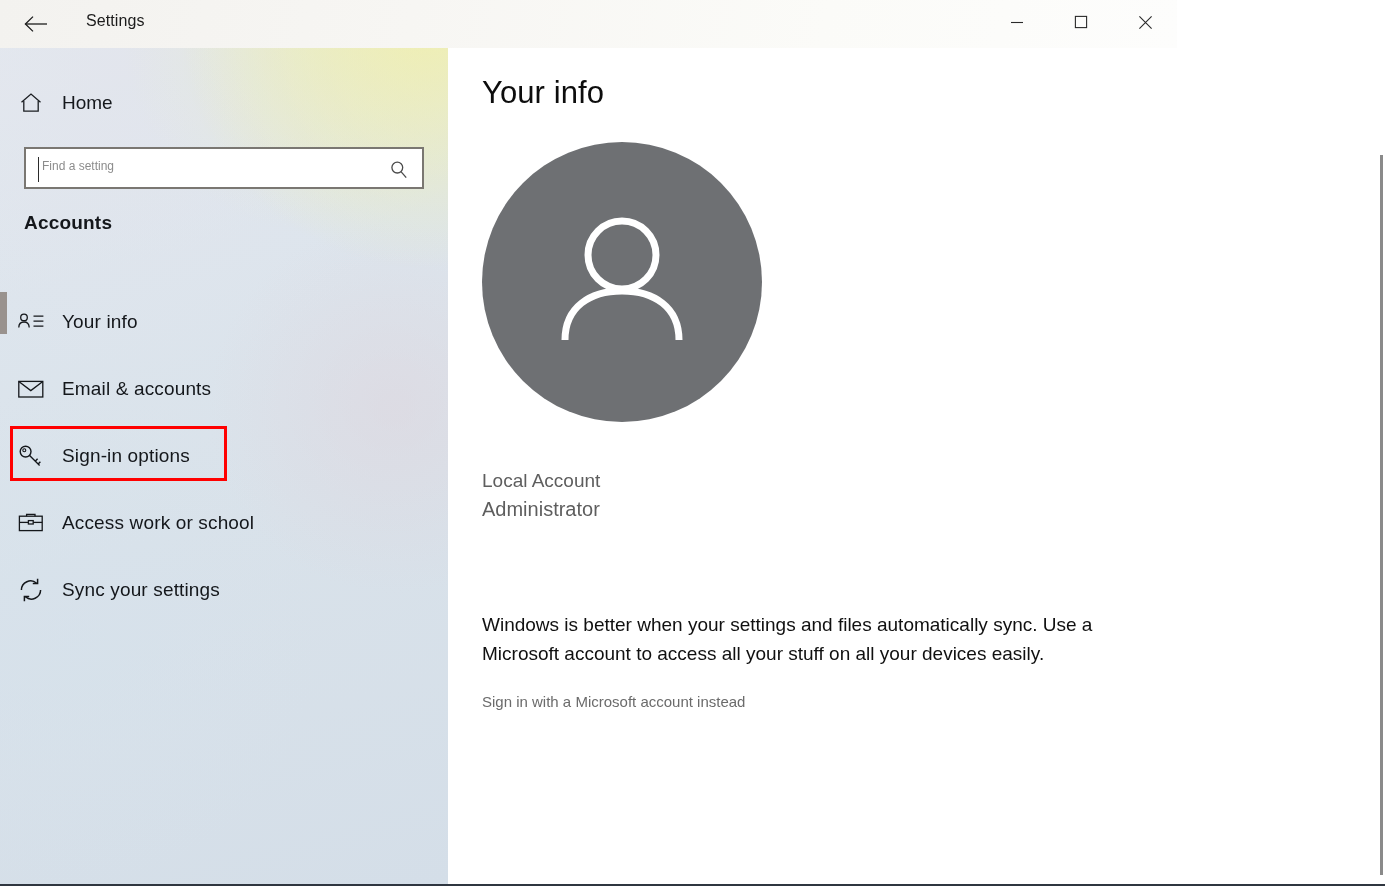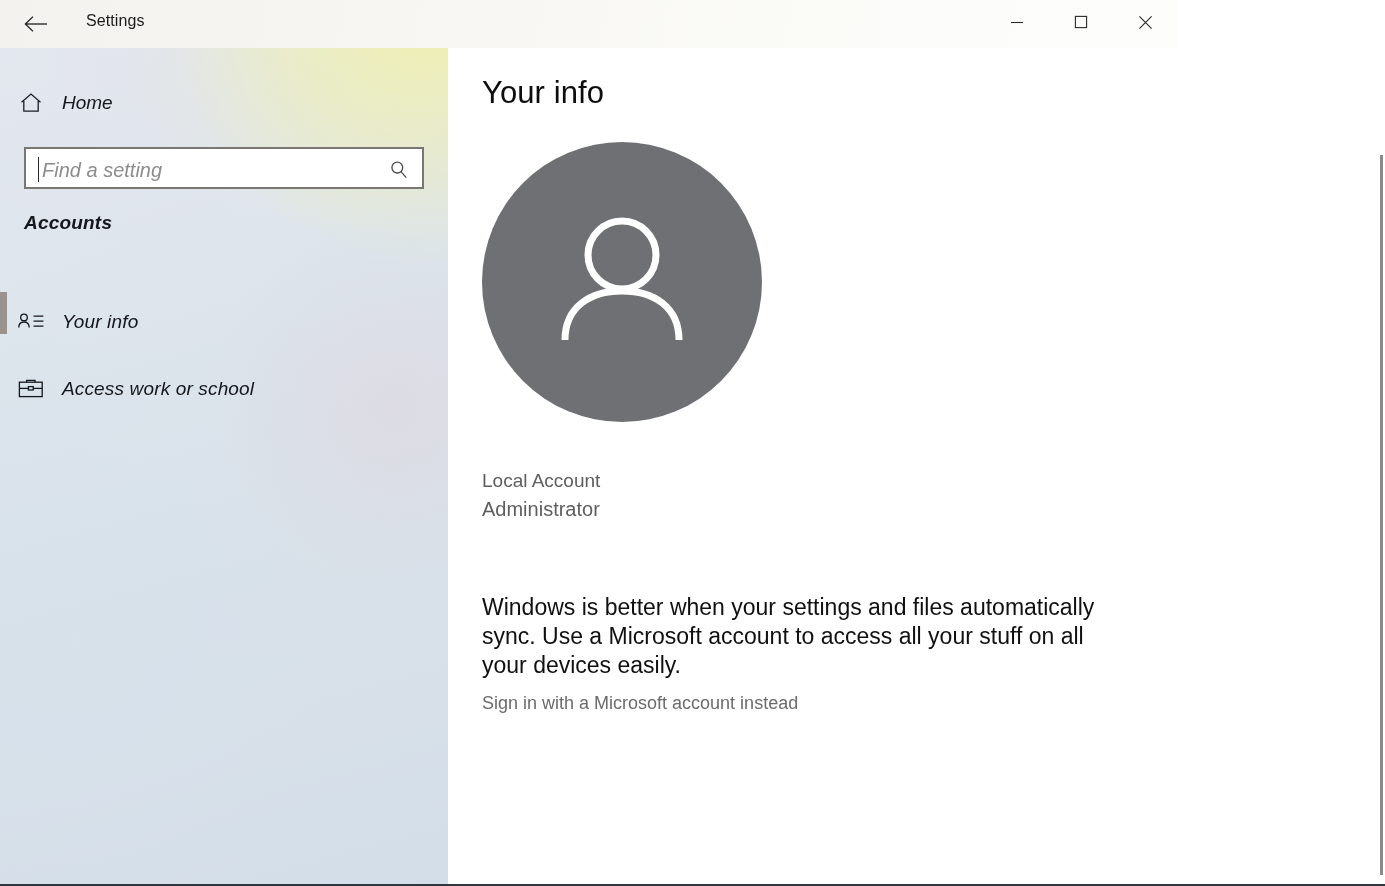--- a/index.html
+++ b/index.html
@@ -64,21 +64,20 @@
     width: 448px;
     height: 886px;
     background:
       radial-gradient(circle at 96% 2%, rgba(242,240,168,.85) 0%, rgba(242,240,168,0) 26%),
       radial-gradient(circle at 72% 4%, rgba(232,236,200,.55) 0%, rgba(232,236,200,0) 22%),
       radial-gradient(circle at 30% 8%, rgba(226,228,236,.7) 0%, rgba(226,228,236,0) 35%),
       radial-gradient(circle at 88% 46%, rgba(223,212,220,.5) 0%, rgba(223,212,220,0) 30%),
       radial-gradient(circle at 16% 72%, rgba(214,226,236,.6) 0%, rgba(214,226,236,0) 34%),
       linear-gradient(165deg, #e5eaf0 0%, #dde5ed 30%, #d9e2ea 58%, #d4dee8 100%);
     z-index: 10;
-    font-style: italic;
   }
   .sidebar-inner { position: relative; width: 100%; height: 100%; }
 
   .nav-scroll-thumb {
     position: absolute;
     left: 0; top: 292px;
     width: 7px; height: 42px;
     background: #8d847c;
     opacity: .85;
   }
@@ -108,21 +107,21 @@
   }
   .search-caret {
     position: absolute;
     left: 12px; top: 8px;
     width: 1px; height: 25px;
     background: #2b2b2b;
   }
   .search-ph {
     position: absolute;
     left: 16px; top: 10px;
-    font-size: 20px;
+    font-size: 12px;
     color: #8c8c8c;
   }
   .search-icon {
     position: absolute;
     right: 12px; top: 10px;
     width: 22px; height: 22px;
   }
 
   .section-title {
     position: absolute;
@@ -202,30 +201,30 @@
     color: #5e5e5e;
   }
   .acct-role {
     position: absolute;
     left: 34px; top: 450px;
     font-size: 20px;
     color: #5e5e5e;
   }
   .desc {
     position: absolute;
-    left: 34px; top: 545px;
+    left: 34px; top: 562px;
     width: 625px;
-    font-size: 23px;
+    font-size: 19px;
     line-height: 29px;
     color: #101010;
   }
   .ms-link {
     position: absolute;
     left: 34px; top: 645px;
-    font-size: 18px;
+    font-size: 15px;
     color: #6b6b6b;
     text-decoration: none;
     cursor: pointer;
   }
   .section2-title {
     position: absolute;
     left: 34px; top: 758px;
     font-size: 26px;
     color: #0d0d0d;
   }
@@ -275,35 +274,67 @@
           <span class="nav-icon">
             <svg width="28" height="24" viewBox="0 0 28 24" fill="none" stroke="#14171b" stroke-width="1.3">
               <circle cx="7" cy="7.4" r="3.3"></circle>
               <path d="M1.8 17.4 C1.8 13.6 4.1 12 7 12 C9.9 12 12.2 13.6 12.2 17.4"></path>
               <path d="M16.5 6.2 H26.4 M16.5 11.2 H26.4 M16.5 16.2 H26.4"></path>
             </svg>
           </span>
           <span class="nav-label">Your info</span>
         </div>
 
-
+        <div class="nav-item">
+          <span class="nav-icon">
+            <svg width="28" height="22" viewBox="0 0 28 22" fill="none" stroke="#14171b" stroke-width="1.3">
+              <rect x="1.8" y="3.4" width="24" height="15.6"></rect>
+              <path d="M1.8 3.4 L13.8 12.6 L25.8 3.4"></path>
+            </svg>
+          </span>
+          <span class="nav-label">Email &amp; accounts</span>
+        </div>
+
+        <div class="nav-item highlight">
+          <span class="nav-icon">
+            <svg width="28" height="26" viewBox="0 0 28 26" fill="none" stroke="#14171b" stroke-width="1.4">
+              <circle cx="8.6" cy="8.6" r="5.4"></circle>
+              <circle cx="7.3" cy="7.3" r="1.5" stroke-width="1.1"></circle>
+              <path d="M12.6 12.6 L22.6 22.6"></path>
+              <path d="M18.2 18.2 L20.6 15.8"></path>
+              <path d="M21.1 21.1 L23.4 18.8"></path>
+            </svg>
+          </span>
+          <span class="nav-label">Sign-in options</span>
+        </div>
 
         <div class="nav-item">
           <span class="nav-icon">
             <svg width="28" height="24" viewBox="0 0 28 24" fill="none" stroke="#14171b" stroke-width="1.3">
               <path d="M9.6 5.2 V3.4 H18 V5.2"></path>
               <rect x="2.4" y="5.2" width="22.8" height="14.4"></rect>
               <path d="M2.4 11.4 H25.2"></path>
               <rect x="11.4" y="9.6" width="4.8" height="3.4" fill="#dde5ed"></rect>
             </svg>
           </span>
           <span class="nav-label">Access work or school</span>
         </div>
 
 
+        <div class="nav-item">
+          <span class="nav-icon">
+            <svg width="28" height="26" viewBox="0 0 28 26" fill="none" stroke="#14171b" stroke-width="1.5">
+              <path d="M4.4 13 A9.2 9.2 0 0 1 19.6 6.2"></path>
+              <path d="M23.6 13 A9.2 9.2 0 0 1 8.4 19.8"></path>
+              <path d="M20.6 1.8 L20.6 6.6 L15.8 6.6"></path>
+              <path d="M7.4 24.2 L7.4 19.4 L12.2 19.4"></path>
+            </svg>
+          </span>
+          <span class="nav-label">Sync your settings</span>
+        </div>
 
       </div>
     </div>
   </div>
 
   <div class="content">
     <div class="page-title">Your info</div>
 
     <div class="avatar">
       <svg width="190" height="190" viewBox="0 0 190 190" fill="none" stroke="#ffffff" stroke-width="7">

